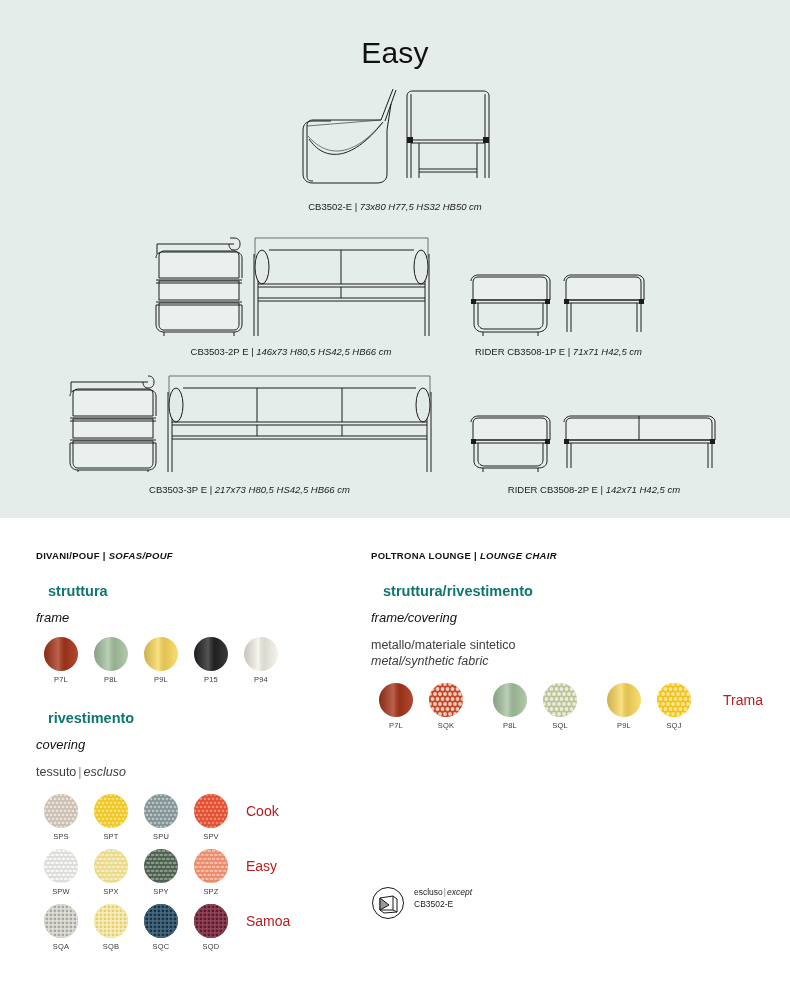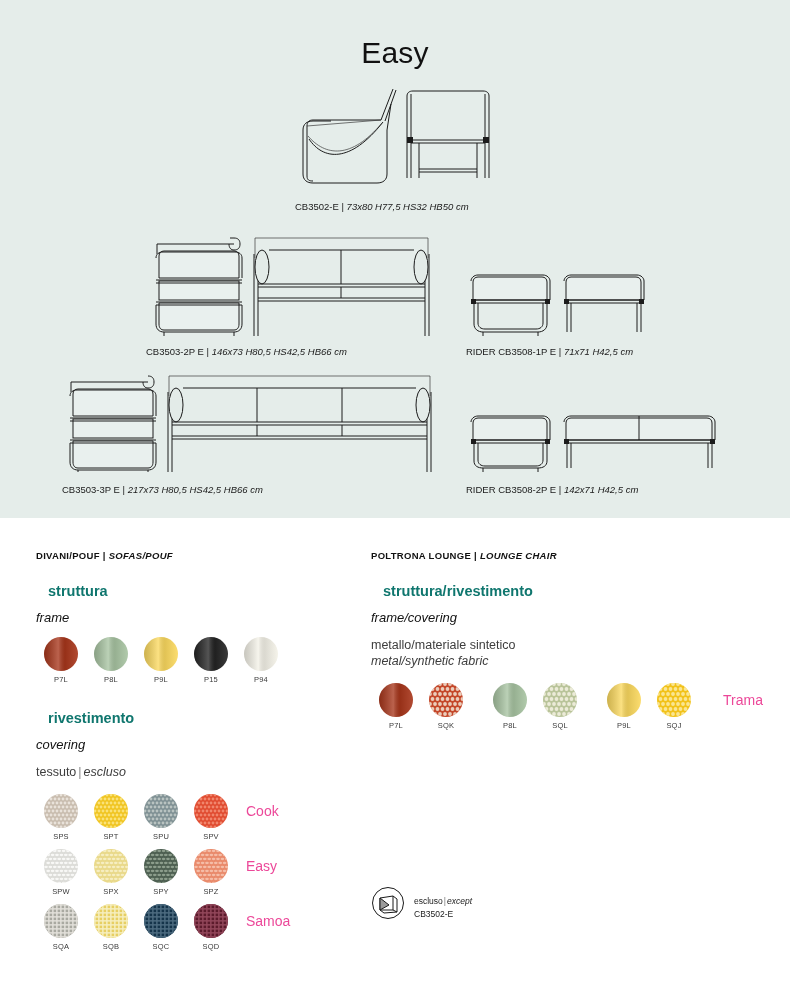--- a/index.html
+++ b/index.html
@@ -20,21 +20,21 @@
   }
   .hero-title{
     position:absolute;top:36px;left:0;width:790px;
     text-align:center;
     font-size:30px;font-weight:400;letter-spacing:.2px;color:#111;
   }
 
   
   .prod{position:absolute;}
   .prod .caption{
-    text-align:left;font-size:9.5px;color:#1a1a1a;white-space:nowrap;
+    text-align:center;font-size:9.5px;color:#1a1a1a;white-space:nowrap;
   }
   .prod .caption i{font-style:italic;}
   .draw{position:relative;}
 
   svg{display:block;overflow:visible;}
   .ln{fill:none;stroke:#1c1c1c;stroke-width:1;vector-effect:non-scaling-stroke;}
   .ln-t{fill:none;stroke:#3a3a3a;stroke-width:.7;vector-effect:non-scaling-stroke;}
   .fillpanel{fill:#e9f0ee;stroke:#1c1c1c;stroke-width:1;}
   .fillpanel2{fill:#e3ebe8;stroke:#1c1c1c;stroke-width:1;}
   .solid{fill:#1c1c1c;stroke:none;}
@@ -59,29 +59,29 @@
 
   
   .sw-row{display:flex;align-items:flex-start;}
   .sw{width:50px;margin-right:0;text-align:center;}
   .sw .disc{
     width:34px;height:34px;border-radius:50%;margin:0 auto;
     position:relative;overflow:hidden;
   }
   .sw .code{font-size:7.5px;color:#3a3a3a;margin-top:4px;letter-spacing:.2px;}
 
-  .fam{font-size:14px;color:#ec4899;margin-left:10px;align-self:center;padding-bottom:14px;}
+  .fam{font-size:14px;color:#b91c1c;margin-left:10px;align-self:center;padding-bottom:14px;}
   .pair{display:flex;}
   .pair-group{display:flex;margin-right:14px;}
 
   
   .tex{position:absolute;left:0;top:0;right:0;bottom:0;}
 
   .note{
-    position:absolute;left:371px;top:368px;display:flex;align-items:flex-end;
+    position:absolute;left:371px;top:368px;display:flex;align-items:flex-start;
   }
   .note .nicon{width:34px;height:34px;margin-right:9px;}
   .note .ntext{font-size:8.5px;line-height:1.45;color:#1a1a1a;}
   .note .ntext i{font-style:italic;}
   .note .ntext .sep{color:#777;padding:0 1px;}
 </style>
 </head>
 <body>
 
 <div class="page">

